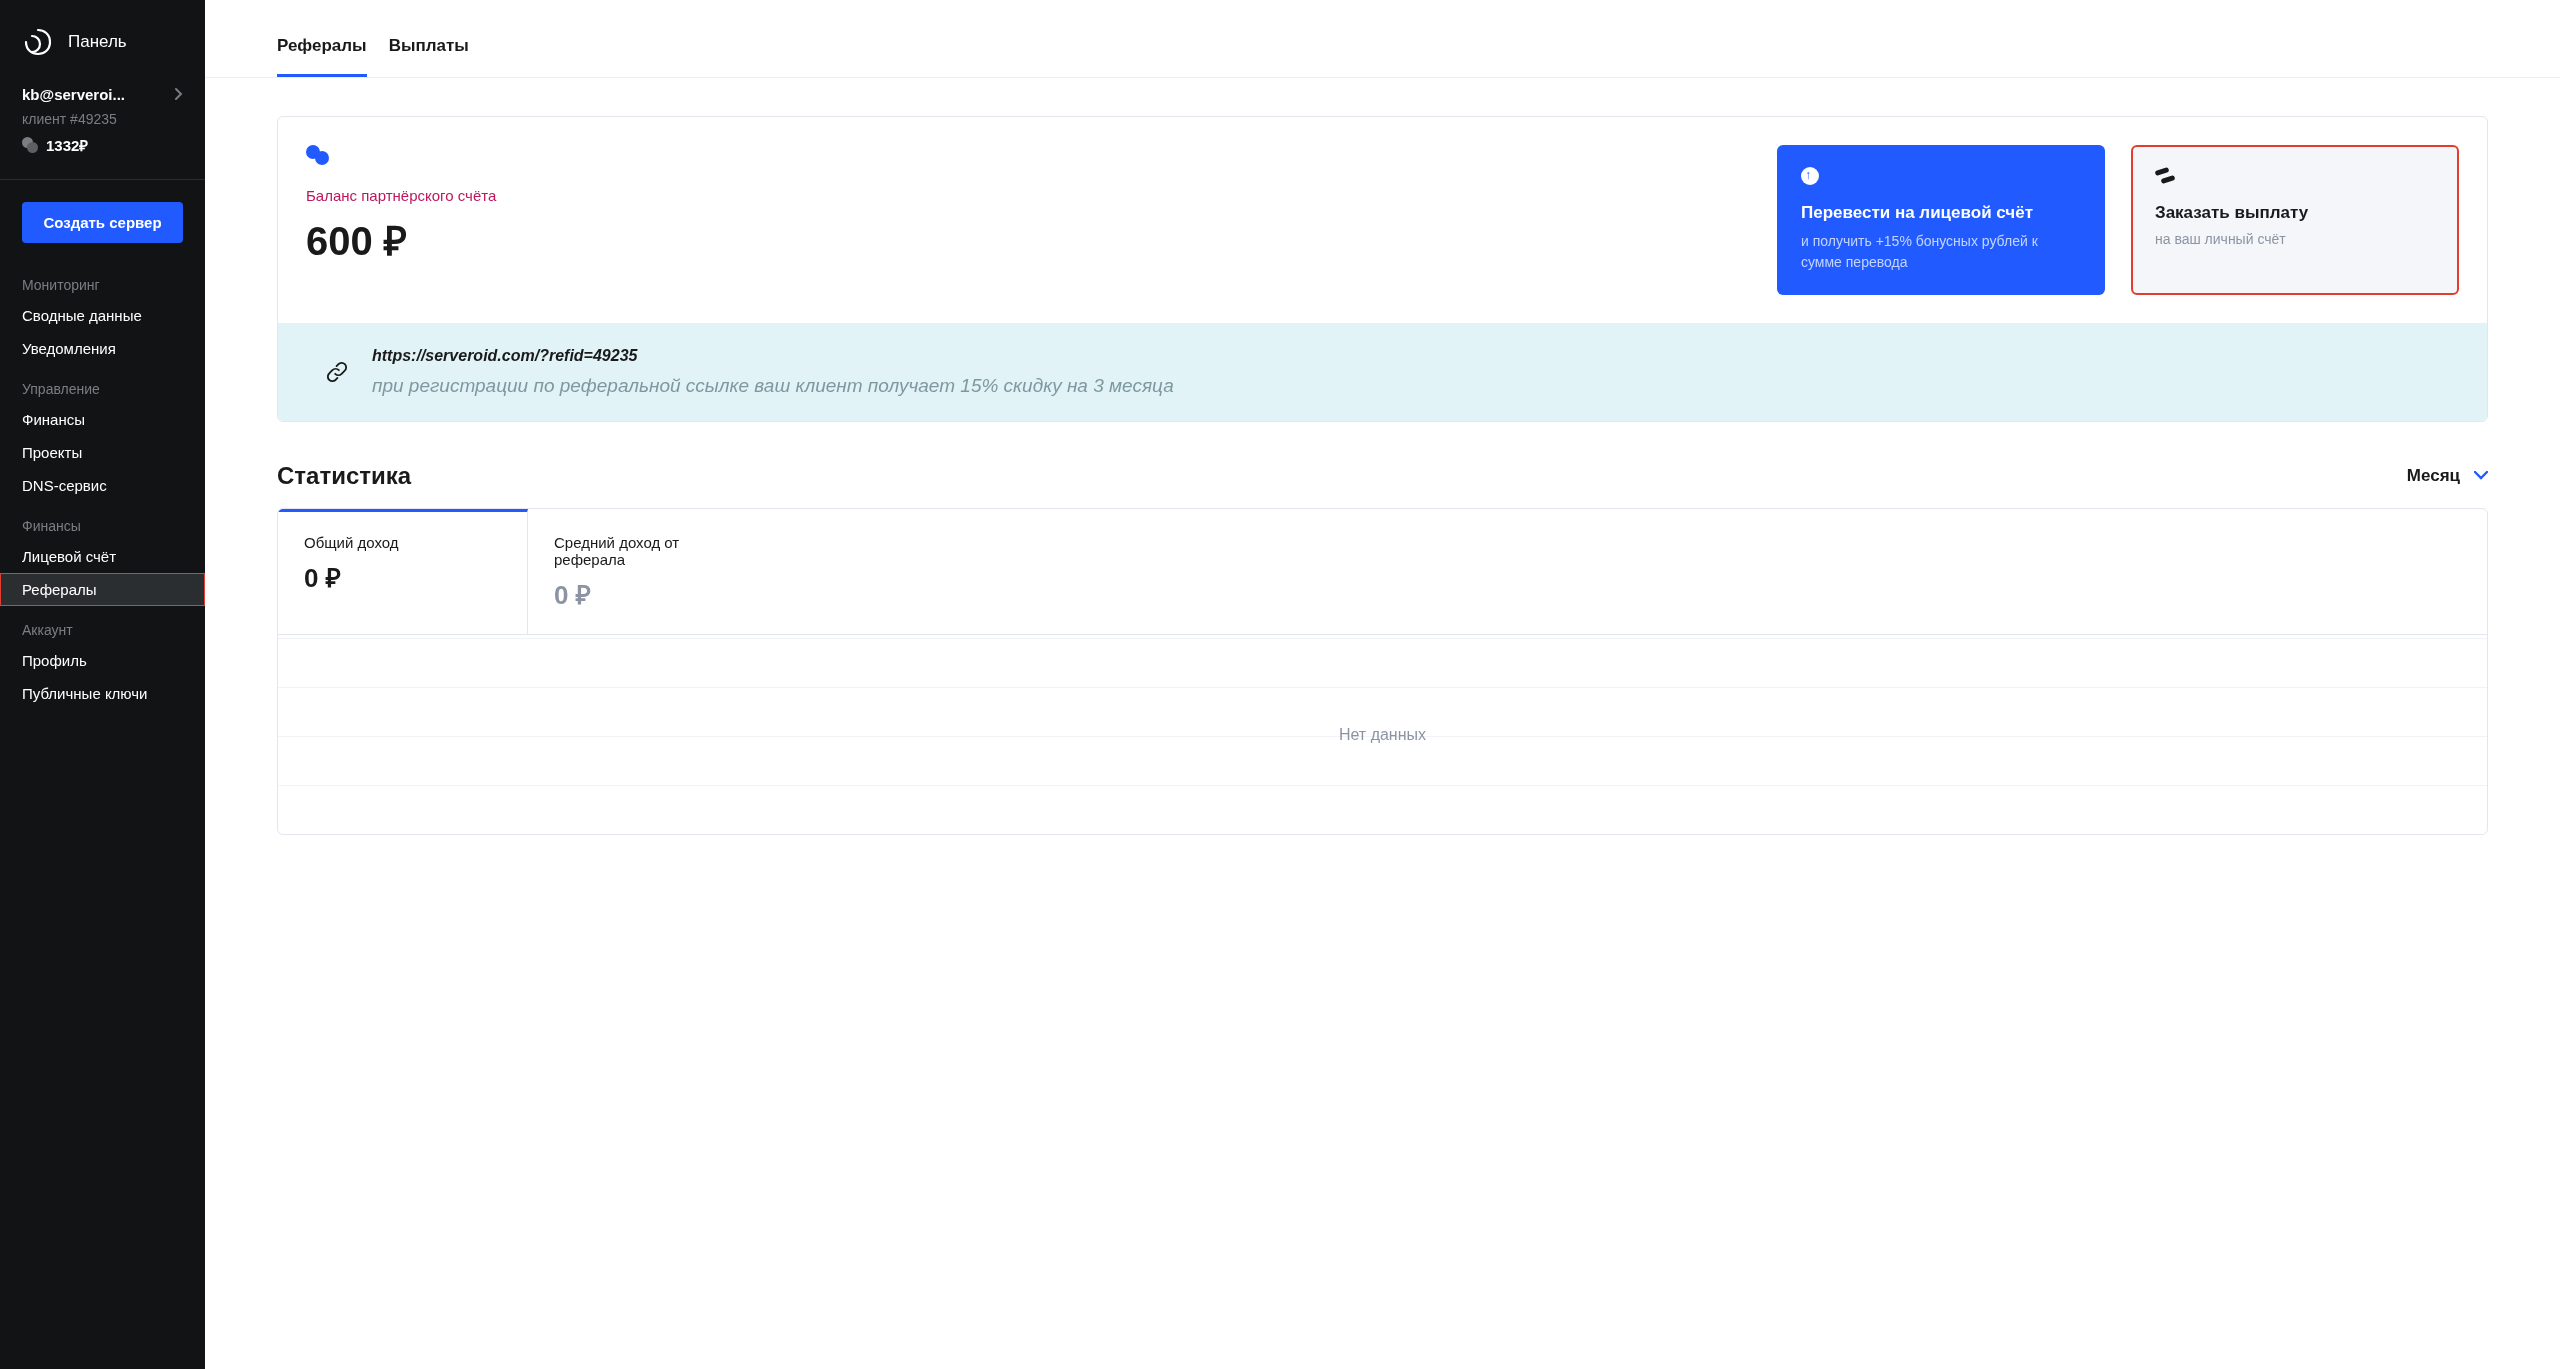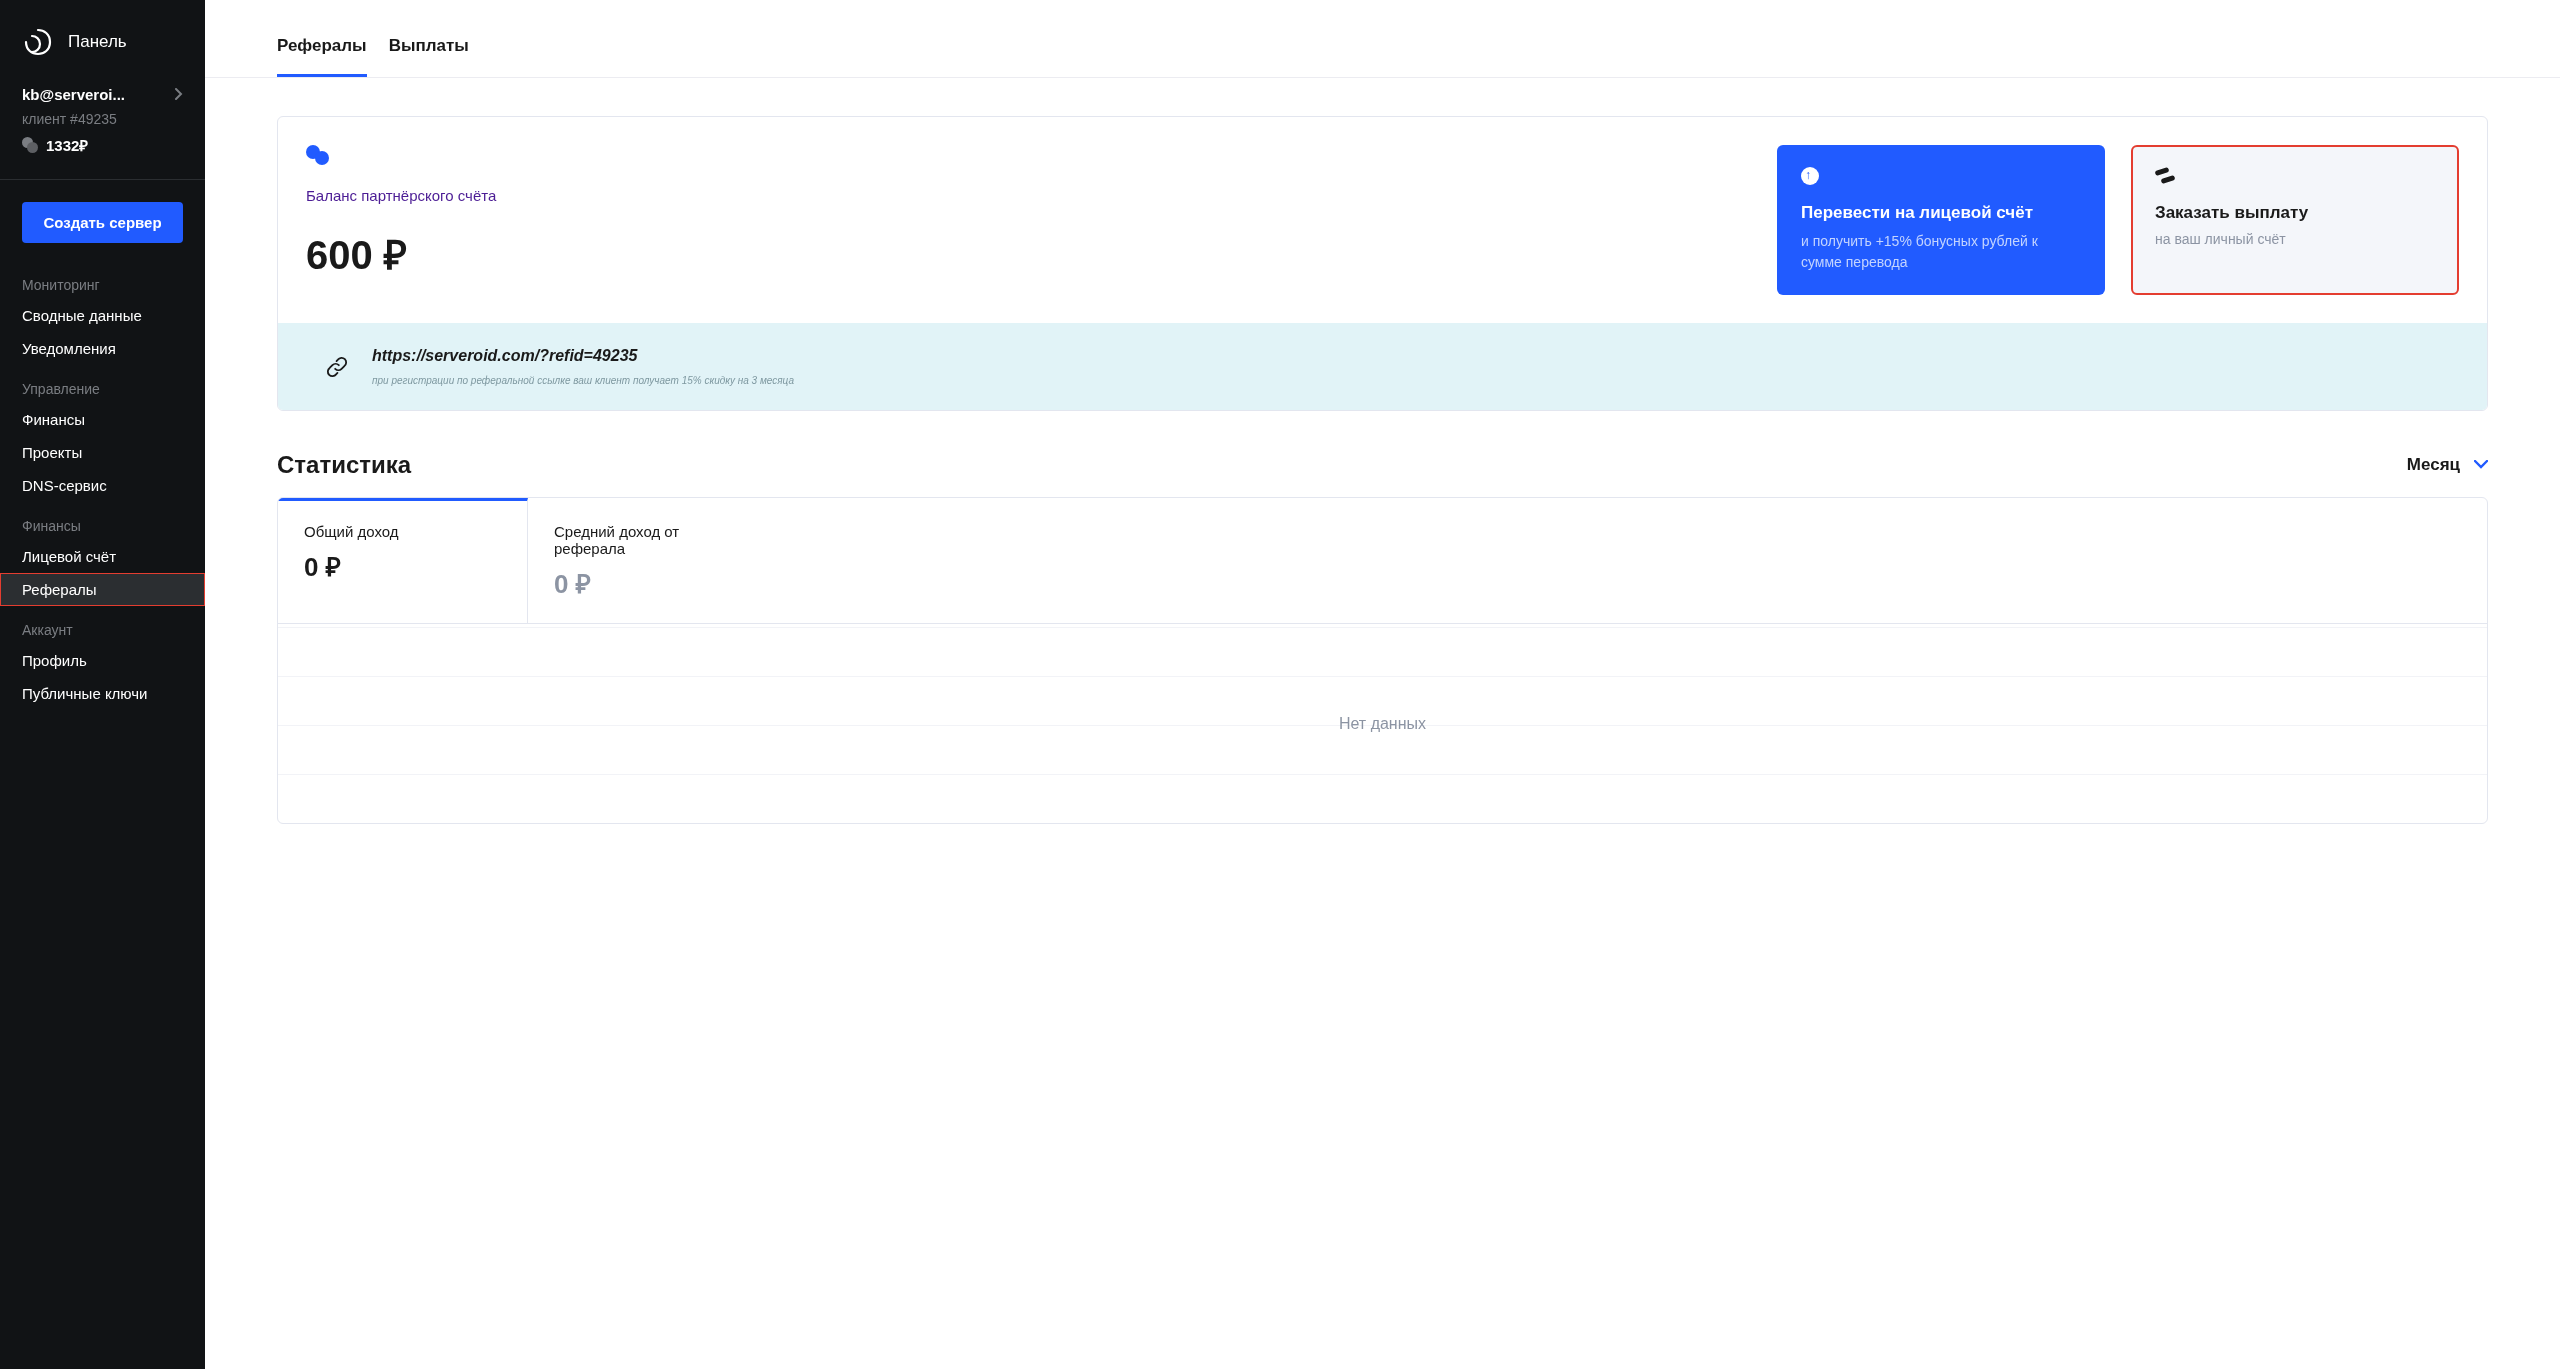--- a/index.html
+++ b/index.html
@@ -151,21 +151,21 @@
   .balance-block { flex: 1; }
   .balance-icon {
     width: 26px; height: 20px; position: relative; margin-bottom: 22px;
   }
   .balance-icon::before, .balance-icon::after {
     content: ""; position: absolute; border-radius: 50%;
     background: #215bff;
   }
   .balance-icon::before { width: 14px; height: 14px; left: 0; top: 0; }
   .balance-icon::after  { width: 14px; height: 14px; left: 9px; top: 6px; }
-  .balance-label { color: #4c1d95; font-size: 15px; margin-bottom: 22px; }
+  .balance-label { color: #be185d; font-size: 15px; margin-bottom: 8px; }
   .balance-value { font-size: 40px; font-weight: 600; }
 
   .action-card {
     width: 328px;
     border-radius: 6px;
     padding: 22px 24px;
     display: flex;
     flex-direction: column;
     justify-content: flex-start;
     cursor: pointer;
@@ -214,21 +214,21 @@
   .ref-link-bar {
     background: #e1f3f7;
     padding: 24px 48px;
     display: flex;
     align-items: center;
     gap: 24px;
     font-style: italic;
   }
   .link-icon svg { display: block; }
   .ref-link-text { font-size: 16px; font-weight: 600; }
-  .ref-link-sub  { font-size: 10px; color: #7e98a0; margin-top: 10px; }
+  .ref-link-sub  { font-size: 19px; color: #7e98a0; margin-top: 10px; }
 
   
   .stats-header {
     display: flex;
     justify-content: space-between;
     align-items: center;
     margin-bottom: 18px;
   }
   .stats-title { font-size: 24px; font-weight: 700; }
   .period-select {

